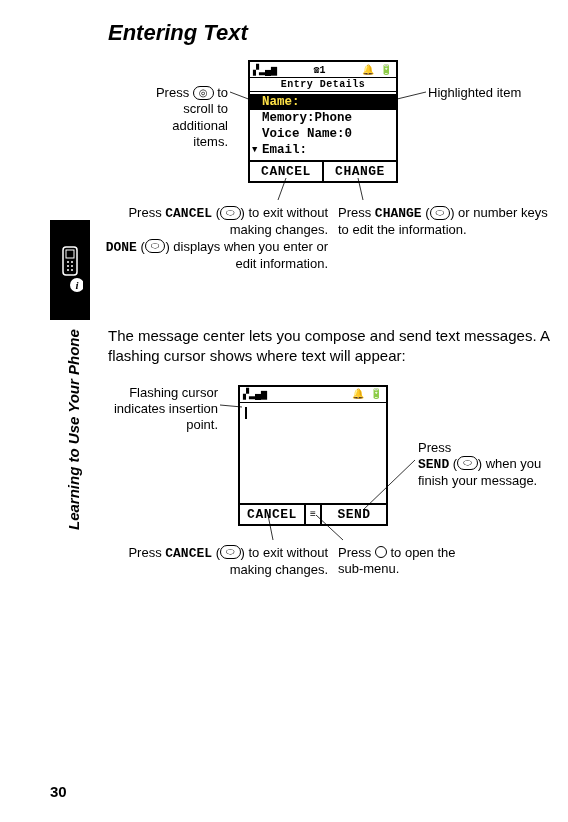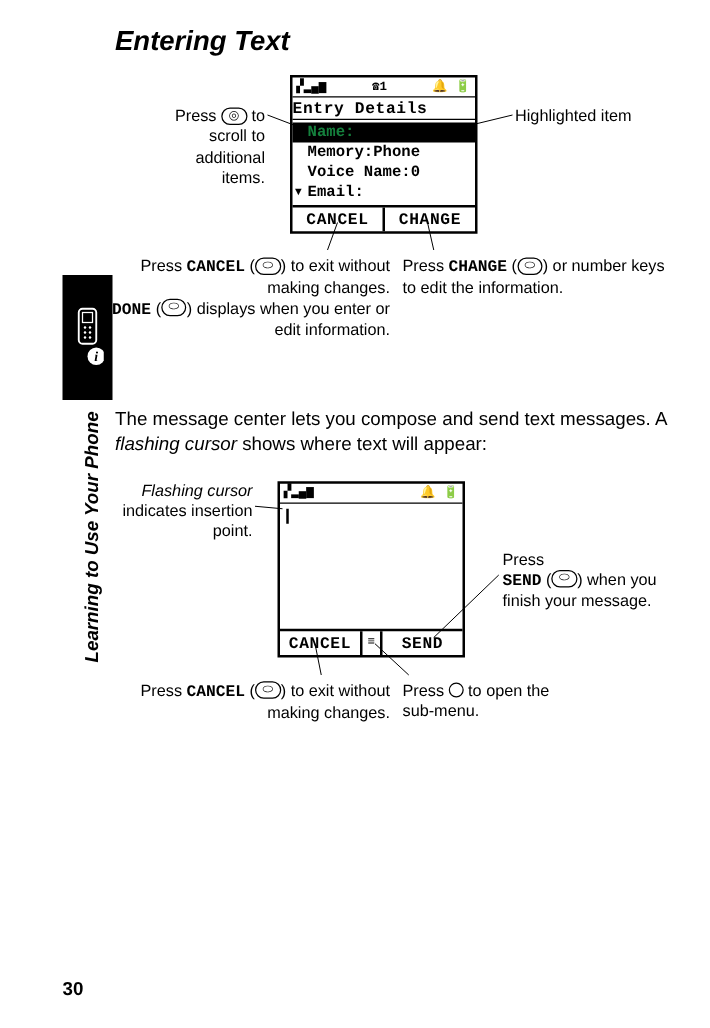--- a/index.html
+++ b/index.html
@@ -36,21 +36,21 @@
     top: 530px;
     transform: rotate(-90deg);
     transform-origin: left top;
     font-weight: bold;
     font-style: italic;
     font-size: 15px;
     white-space: nowrap;
   }
   .content {
     position: absolute;
-    left: 92px;
+    left: 108px;
     top: 20px;
     width: 455px;
   }
   h1 {
     font-size: 22px;
     font-style: italic;
     font-weight: 900;
     margin: 0 0 14px 0;
   }
   .body-text {
@@ -80,35 +80,35 @@
   .phone .status {
     height: 16px;
     border-bottom: 1px solid #000;
     display: flex;
     align-items: center;
     justify-content: space-between;
     padding: 0 3px;
     font-size: 10px;
   }
   .phone .title-bar {
-    text-align: left;
-    font-size: 13px;
+    text-align: center;
+    font-size: 10px;
     padding: 1px 0;
     border-bottom: 1px solid #000;
     letter-spacing: 0.5px;
   }
   .phone .list {
     font-size: 12.5px;
     line-height: 16px;
     padding: 2px 4px 2px 12px;
     position: relative;
   }
   .phone .list .row { white-space: nowrap; }
   .phone .list .row.highlight {
-    background: #000; color: #15803d;
+    background: #000; color: #fde047;
     margin-left: -12px; margin-right: -4px;
     padding-left: 12px;
   }
   .phone .arrow-up, .phone .arrow-down {
     position:absolute; left:2px; font-size:9px;
   }
   .phone .arrow-up { top:2px; }
   .phone .arrow-down { bottom:2px; }
   .phone .softkeys {
     display:flex; border-top:2px solid #000;
@@ -130,21 +130,21 @@
     border-radius:8px; padding:0 5px; font-size:10px; line-height:12px;
     vertical-align:middle; position:relative; top:-1px;
   }
   .callout .soft {
     font-family:"Courier New",monospace; font-weight:bold;
   }
   .callout .circlekey {
     display:inline-block; width:12px; height:12px; border:1.2px solid #000; border-radius:50%;
     vertical-align:middle; position:relative; top:-1px;
   }
-  .italic { font-style: italic; }
+  .italic { }
   svg.line { position:absolute; pointer-events:none; }
 
   .page-num {
     position:absolute; left:50px; bottom:22px; font-weight:bold; font-size:15px;
   }
 
   .phone .body-area {
     position:relative;
     height:100px;
   }

